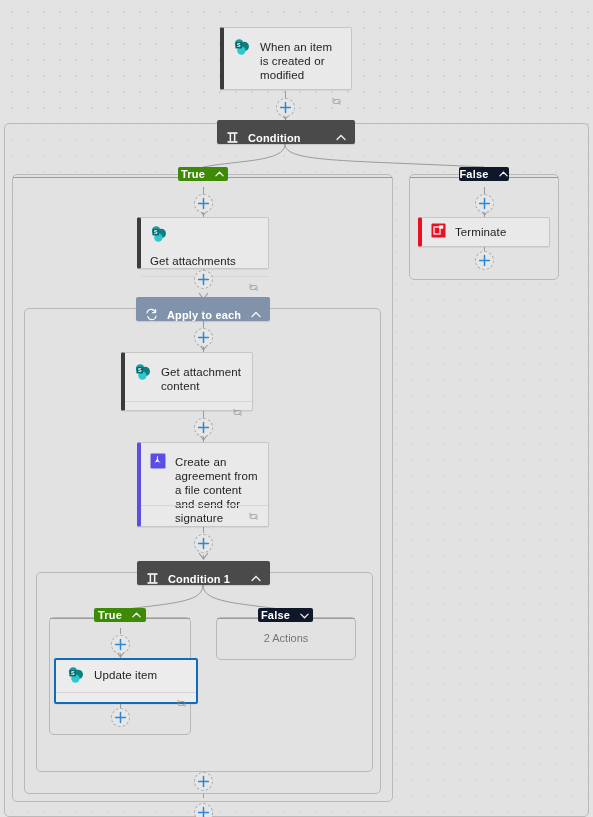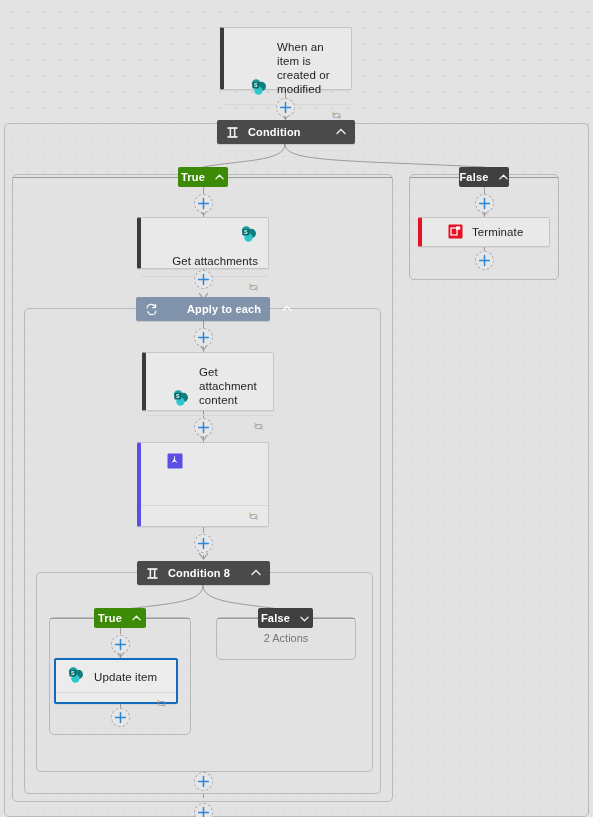--- a/index.html
+++ b/index.html
@@ -32,22 +32,22 @@
     border-left:4px solid #3b3b3b;
     border-radius:2px;
     box-shadow:0 1px 1px rgba(0,0,0,0.06);
   }
   .card.sel{
     border:2px solid #0f6cbd;
     border-left:2px solid #0f6cbd;
     background:#ececec;
   }
   .card .cbody{
-    display:flex;align-items:flex-end;gap:9px;
-    padding:10px 10px 6px 26px;
+    display:flex;align-items:flex-start;gap:9px;
+    padding:10px 10px 6px 9px;
   }
   .card.sel .cbody{padding-left:11px;}
   .card .ctitle{
     font-size:11.5px;line-height:14px;color:#1e1e1e;
     padding-top:2px;letter-spacing:.1px;
   }
   .card .cfoot{
     height:20px;border-top:1px solid #d6d6d6;
     display:flex;align-items:center;justify-content:flex-end;
     padding-right:8px;margin-top:2px;
@@ -55,43 +55,43 @@
 
   
   .ico{width:18px;height:18px;flex:0 0 18px;border-radius:2px;position:relative;}
   .ico svg{display:block;width:18px;height:18px;}
   .linkglyph{width:13px;height:11px;opacity:.62;}
 
   
   .schead{
     position:absolute;box-sizing:border-box;
     height:24px;border-radius:2px;
-    display:flex;align-items:center;
+    display:flex;align-items:flex-end;
     padding:0 8px 0 9px;
     color:#ffffff;
     font-size:11px;font-weight:bold;letter-spacing:.15px;
     box-shadow:0 1px 1px rgba(0,0,0,.12);
   }
   .schead .hico{width:13px;height:13px;flex:0 0 13px;margin-right:9px;opacity:.95;}
   .schead .htxt{flex:1 1 auto;white-space:nowrap;}
   .schead .chev{width:12px;height:12px;flex:0 0 12px;opacity:.92;}
 
   .schead.cond{background:#4a4a4a;}
-  .schead.loop{background:#8193ab;gap:20px;}
+  .schead.loop{background:#8193ab;}
 
   
   .badge{
     position:absolute;box-sizing:border-box;
-    height:20px;border-radius:2px;
+    height:14px;border-radius:2px;
     display:flex;align-items:center;justify-content:center;gap:9px;
     padding:0 9px;
     color:#fff;font-size:11px;font-weight:bold;letter-spacing:.2px;
   }
   .badge.t{background:#3c8a06;}
-  .badge.f{background:#404040;}
+  .badge.f{background:#0f172a;}
   .badge .chev{width:11px;height:11px;opacity:.95;}
 
   
   .plus{
     position:absolute;width:19px;height:19px;border-radius:50%;
     border:1px dashed #a9a9a9;background:#e6e6e6;
     display:flex;align-items:center;justify-content:center;
     box-sizing:border-box;
   }
   .plus svg{width:11px;height:11px;display:block;}
@@ -321,21 +321,21 @@
       <path d="M2,7.5 L6,3.5 L10,7.5" fill="none" stroke="#ffffff" stroke-width="1.3" stroke-linecap="round"></path>
     </svg>
   </div>
 
   <div class="plus" style="left:194px;top:328px;">
     <svg viewBox="0 0 11 11">
         <path d="M5.5,0.6 V10.4 M0.6,5.5 H10.4" stroke="#2b88d8" stroke-width="1.5" stroke-linecap="round"></path>
       </svg>
   </div>
 
-  <div class="card" style="left:142px;top:352px;width:132px;height:59px;border-left-color:#3b3b3b;">
+  <div class="card" style="left:121px;top:352px;width:132px;height:59px;border-left-color:#3b3b3b;">
     <div class="cbody">
       <span class="ico">
         <svg viewBox="0 0 18 18">
           <circle cx="6.2" cy="5.6" r="4.3" fill="#1a9ba1"></circle>
           <circle cx="11.4" cy="8.4" r="4.6" fill="#0e7f7e"></circle>
           <circle cx="8.4" cy="12.6" r="4.2" fill="#2ec7cb"></circle>
           <rect x="2.4" y="4.0" width="6.6" height="6.6" rx="0.8" fill="#036c70"></rect>
           <text x="5.7" y="9.0" font-size="5.4" font-family="Liberation Sans, sans-serif" fill="#ffffff" text-anchor="middle" font-weight="bold">S</text>
         </svg>
       </span>
@@ -358,20 +358,21 @@
   </div>
 
   <div class="card" style="left:137px;top:442px;width:132px;height:85px;border-left-color:#5c4ee5;">
     <div class="cbody">
       <span class="ico" style="width:16px;height:16px;flex:0 0 16px;">
         <svg viewBox="0 0 16 16" style="width:16px;height:16px;">
           <rect x="0.5" y="0.5" width="15" height="15" rx="1.2" fill="#5c4ee5"></rect>
           <path d="M8.0,3.0 c-0.9,0 -1.2,0.9 -1.0,1.9 c0.2,1.0 -1.3,3.6 -2.6,4.9 c1.1,-0.5 2.6,-1.0 3.6,-1.2 c1.0,0.9 2.4,1.5 3.4,1.4 c-1.0,-0.5 -2.2,-1.5 -2.9,-2.6 c-0.6,-1.1 -0.9,-2.5 -0.5,-4.4 z" fill="#ffffff"></path>
         </svg>
       </span>
+      <span class="ctitle">Create an agreement from a file content and send for signature</span>
     </div>
     <div class="cfoot" style="position:absolute;bottom:0;left:0;right:0;">
       <svg class="linkglyph" viewBox="0 0 14 12">
         <path d="M4.5,6 a2.2,2.2 0 0 1 2.2,-2.2 h2 a2.2,2.2 0 0 1 0,4.4 h-1" fill="none" stroke="#8a8a8a" stroke-width="1.1"></path>
         <path d="M9.5,6 a2.2,2.2 0 0 1 -2.2,2.2 h-2 a2.2,2.2 0 0 1 0,-4.4 h1" fill="none" stroke="#8a8a8a" stroke-width="1.1"></path>
         <rect x="2.2" y="2.0" width="2" height="2" fill="#d8a23a"></rect>
         <rect x="9.8" y="7.6" width="2" height="2" fill="#7fbde0"></rect>
       </svg>
     </div>
   </div>
@@ -382,21 +383,21 @@
       </svg>
   </div>
 
   <div class="schead cond" style="left:137px;top:561px;width:133px;">
     <svg class="hico" viewBox="0 0 13 13">
       <rect x="1.5" y="1.2" width="10" height="1.7" fill="#ffffff"></rect>
       <rect x="1.5" y="10.1" width="10" height="1.7" fill="#ffffff"></rect>
       <rect x="3.6" y="2.9" width="1.5" height="7.2" fill="#ffffff"></rect>
       <rect x="7.9" y="2.9" width="1.5" height="7.2" fill="#ffffff"></rect>
     </svg>
-    <span class="htxt">Condition 8</span>
+    <span class="htxt">Condition 1</span>
     <svg class="chev" viewBox="0 0 12 12">
       <path d="M2,7.5 L6,3.5 L10,7.5" fill="none" stroke="#ffffff" stroke-width="1.3" stroke-linecap="round"></path>
     </svg>
   </div>
 
   <div class="badge t" style="left:94px;top:608px;width:52px;">
     <span>True</span>
     <svg class="chev" viewBox="0 0 12 12">
       <path d="M2,7.5 L6,3.5 L10,7.5" fill="none" stroke="#ffffff" stroke-width="1.35" stroke-linecap="round"></path>
     </svg>
@@ -412,21 +413,21 @@
   <div style="position:absolute;left:216px;top:628px;width:140px;text-align:center;">
     <span class="" style="font-size:11px;color:#767676;">2 Actions</span>
   </div>
 
   <div class="plus" style="left:111px;top:635px;">
     <svg viewBox="0 0 11 11">
         <path d="M5.5,0.6 V10.4 M0.6,5.5 H10.4" stroke="#2b88d8" stroke-width="1.5" stroke-linecap="round"></path>
       </svg>
   </div>
 
-  <div class="card sel" style="left:54px;top:658px;width:124px;height:46px;">
+  <div class="card sel" style="left:54px;top:658px;width:144px;height:46px;">
     <div class="cbody" style="padding-top:6px;">
       <span class="ico">
         <svg viewBox="0 0 18 18">
           <circle cx="6.2" cy="5.6" r="4.3" fill="#1a9ba1"></circle>
           <circle cx="11.4" cy="8.4" r="4.6" fill="#0e7f7e"></circle>
           <circle cx="8.4" cy="12.6" r="4.2" fill="#2ec7cb"></circle>
           <rect x="2.4" y="4.0" width="6.6" height="6.6" rx="0.8" fill="#036c70"></rect>
           <text x="5.7" y="9.0" font-size="5.4" font-family="Liberation Sans, sans-serif" fill="#ffffff" text-anchor="middle" font-weight="bold">S</text>
         </svg>
       </span>

